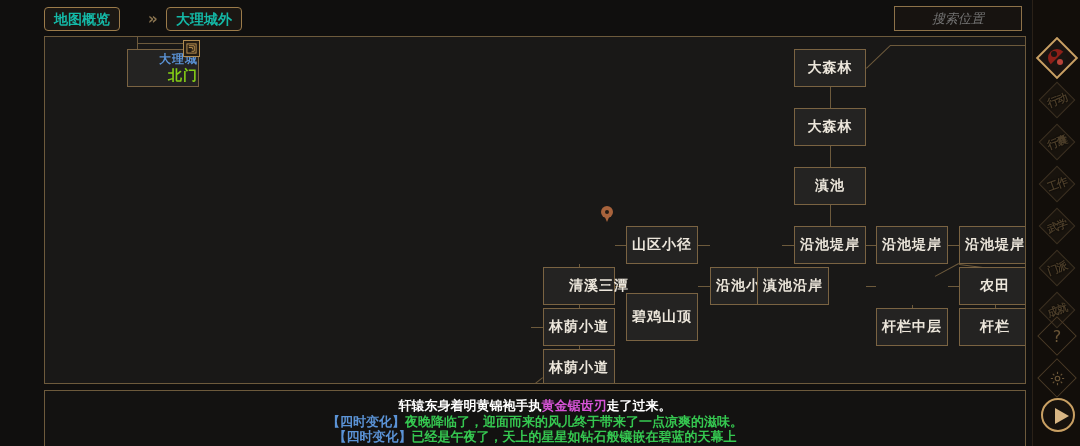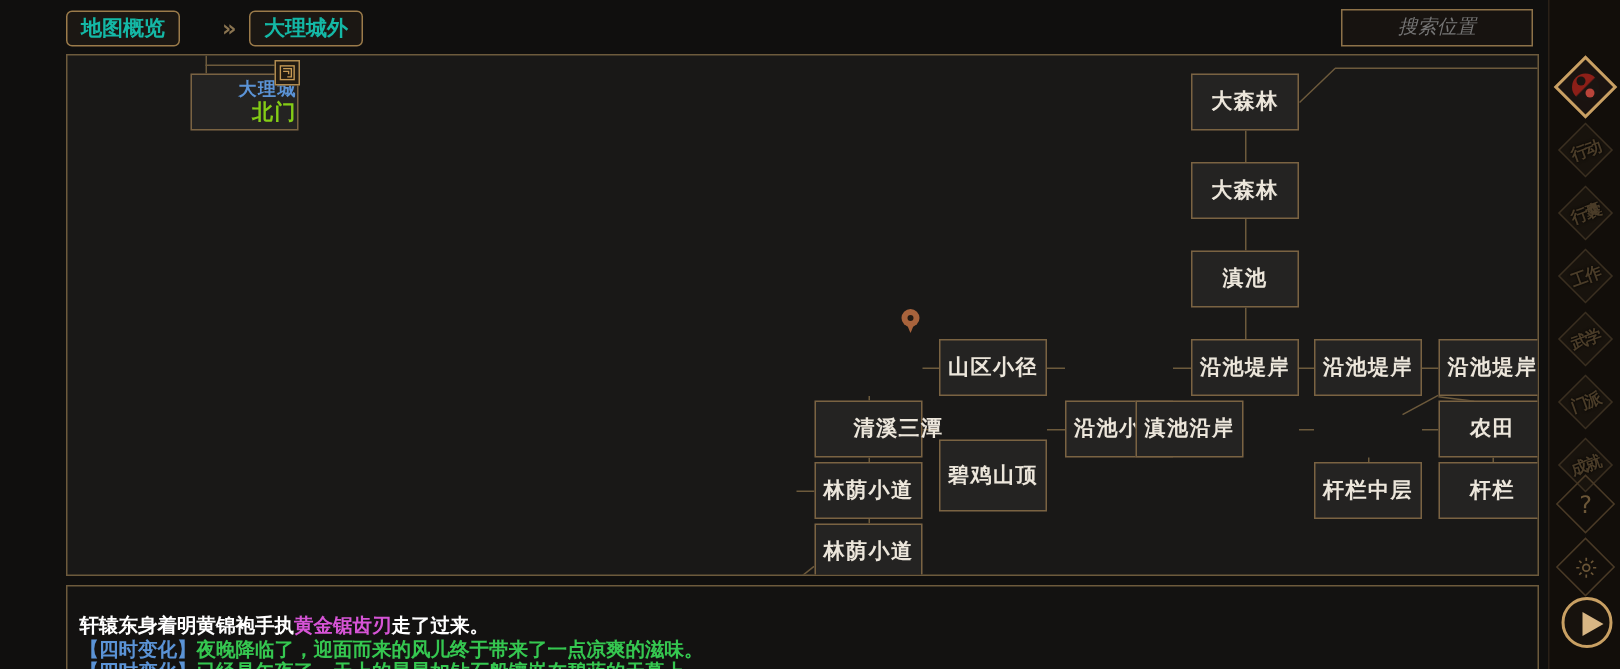--- a/index.html
+++ b/index.html
@@ -216,22 +216,23 @@
   }
   #exitBadge svg { display: block; }
 
   
   #logpanel {
     position: absolute; left: 44px; top: 390px;
     width: 982px; height: 56px;
     border: 1px solid #6d5a3c;
     border-bottom: none;
     background: #131211;
-    padding: 19px 8px 0 8px;
+    padding: 7px 8px 0 8px;
     overflow: hidden;
+    text-align: center;
   }
   .logline {
     font-size: 13px;
     line-height: 15.5px;
     font-weight: bold;
     color: #ffffff;
     white-space: nowrap;
   }
   .c-white { color: #ffffff; }
   .c-magenta { color: #d654d6; }

